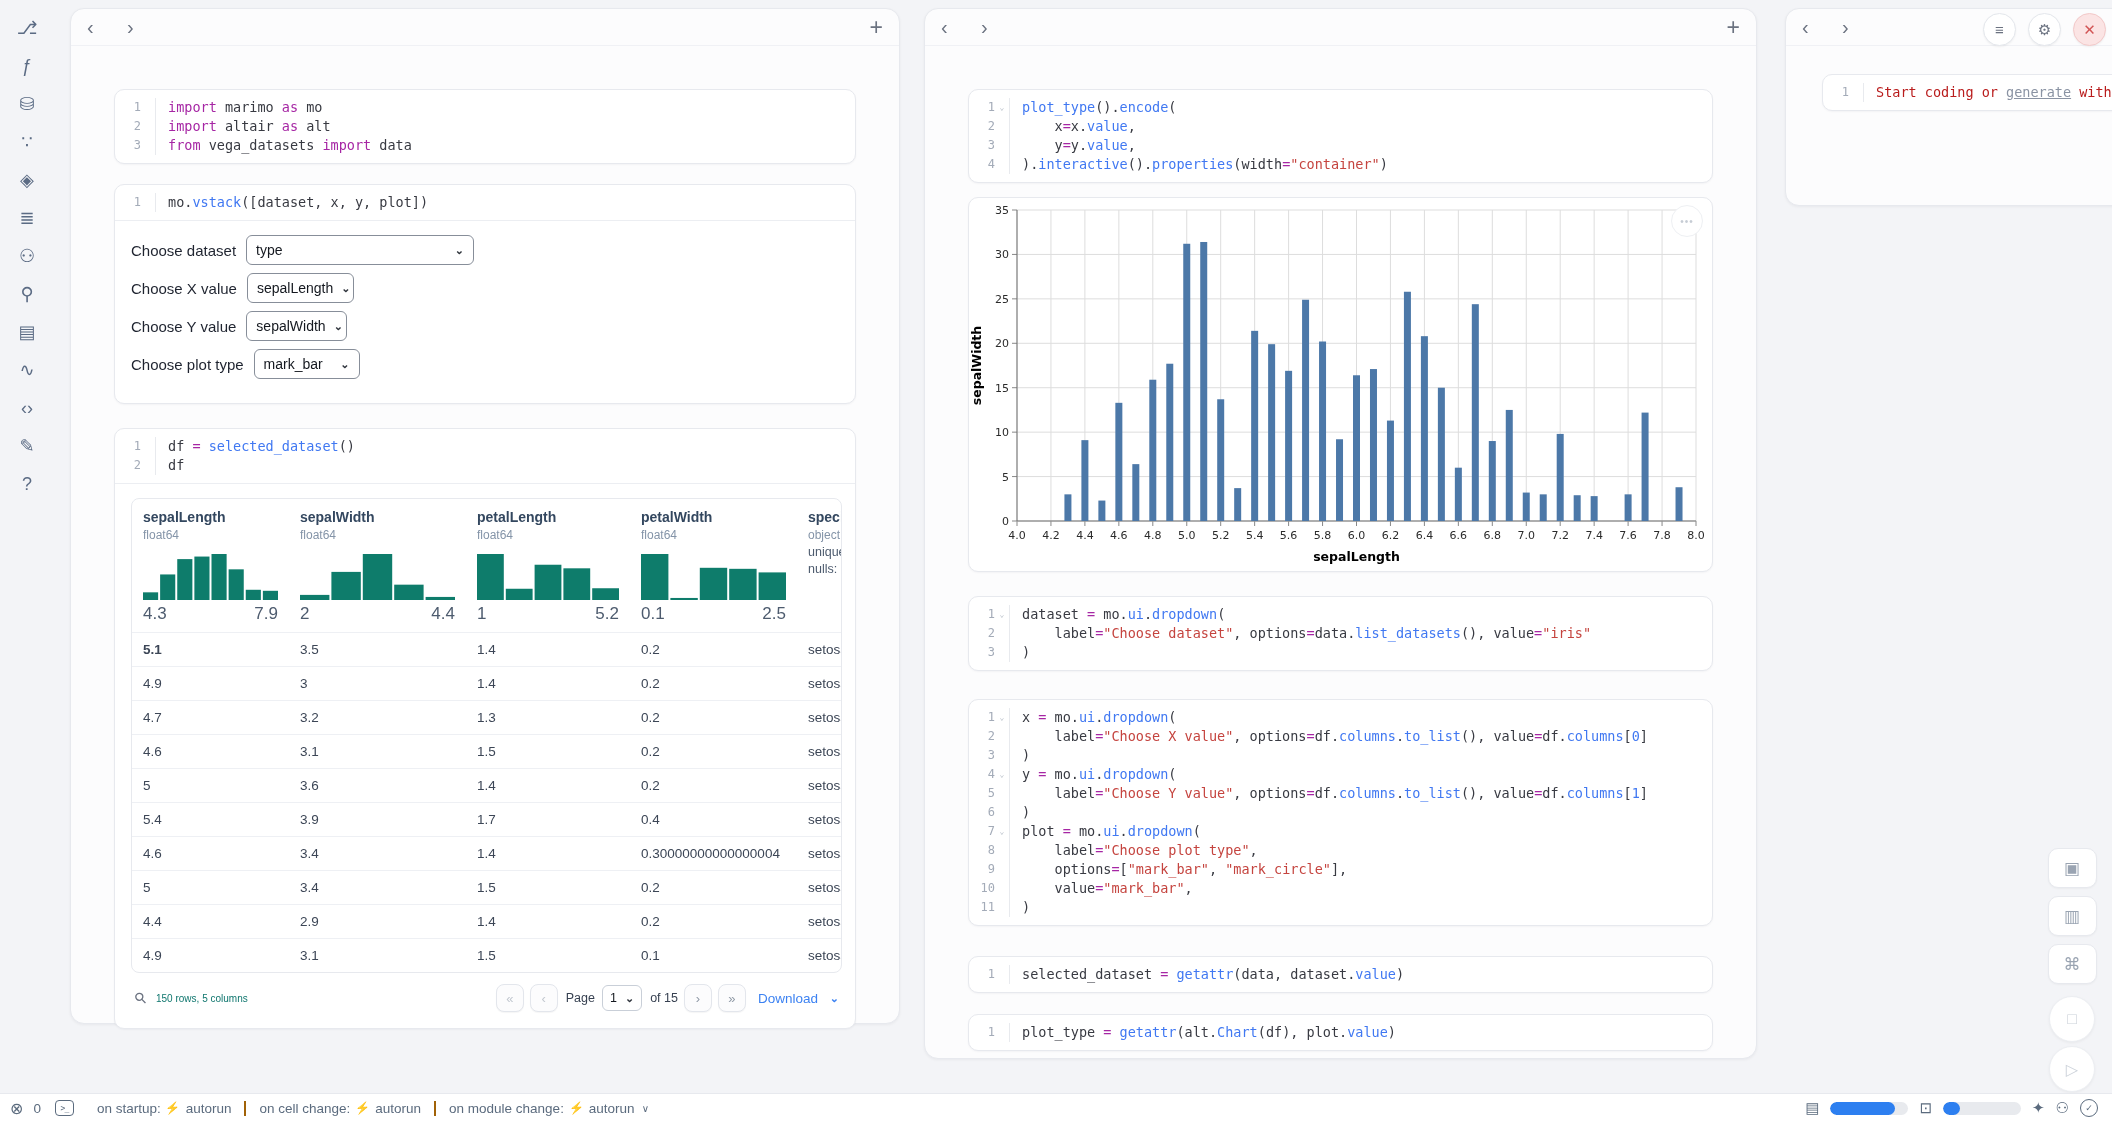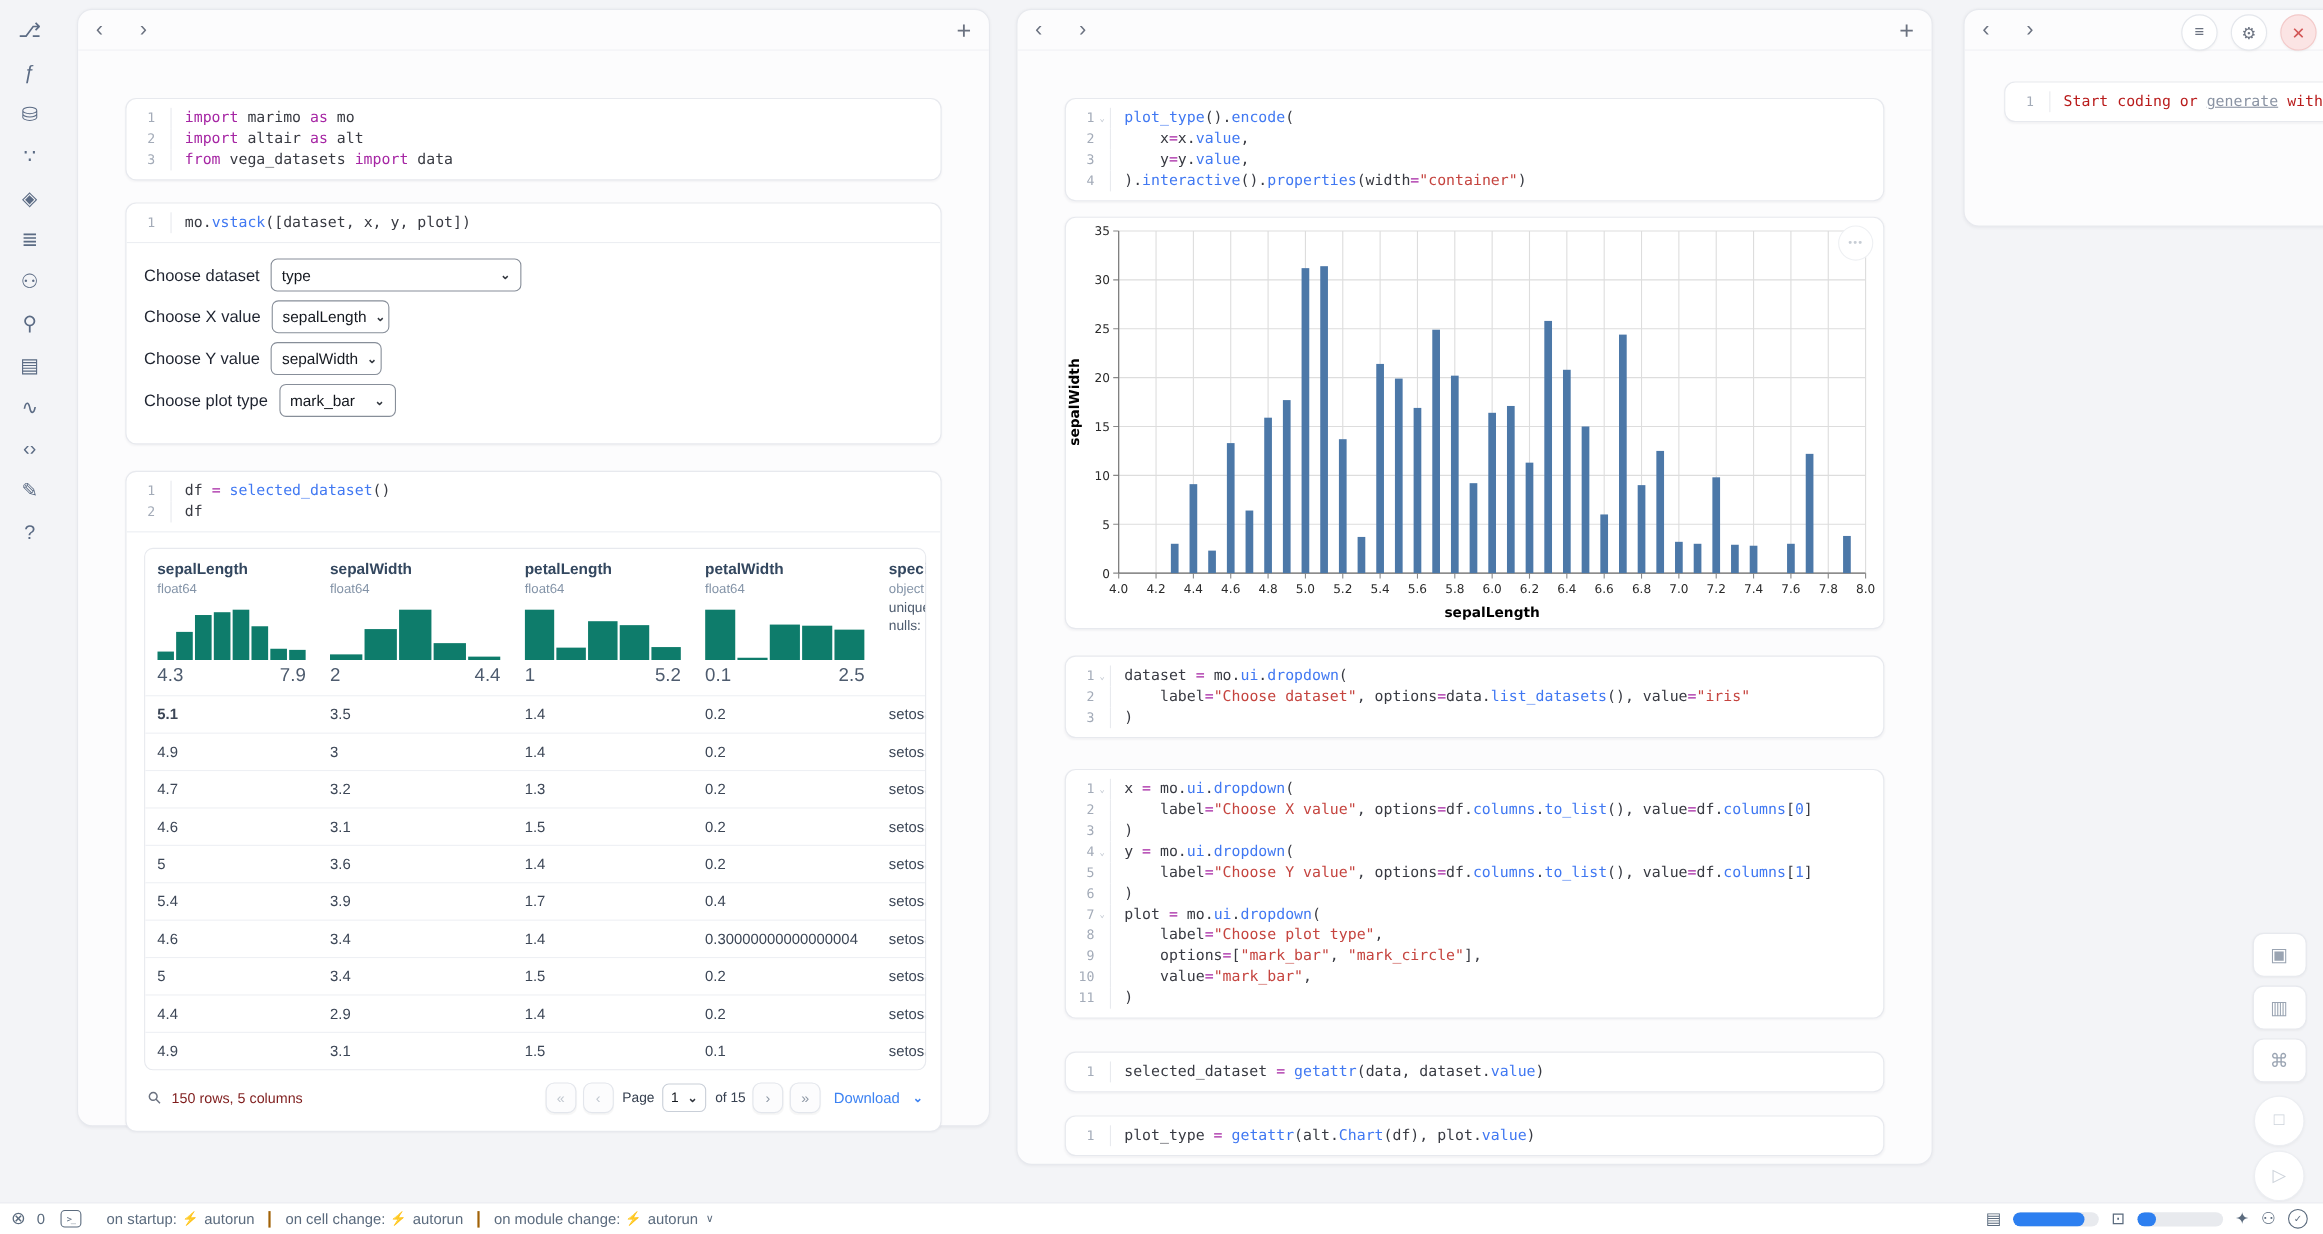--- a/index.html
+++ b/index.html
@@ -47,21 +47,21 @@
   .tp{font-size:12px;color:#8494a8;margin-top:3px}
   .hist{margin-top:12px;display:block}
   .mm{display:flex;justify-content:space-between;font-size:17px;color:#4d5b6e;margin-top:4px}
   .stat{font-size:12.5px;color:#4d5b6e;margin-top:3px}
   .stat:first-of-type{margin-top:14px}
   .tr{display:flex;border-top:1px solid #eef0f4;height:33px;align-items:center}
   .td{flex:none;padding-left:11px;font-size:13.5px;color:#3c4656;box-sizing:border-box;
       white-space:nowrap;overflow:hidden}
   .tfoot{display:flex;align-items:center;margin-top:11px;height:28px}
   .search-ic{font-size:15px;color:#6b7280;transform:rotate(-45deg);margin:0 10px 0 4px;cursor:pointer}
-  .tsummary{font-size:13px;color:#7f1d1d}
+  .tsummary{font-size:10px;color:#0f766e}
   .spacer{flex:1}
   .pgbtn{width:26px;height:26px;border:1px solid #e3e6ec;border-radius:8px;background:#fcfcfd;
          color:#8f99a6;display:inline-flex;align-items:center;justify-content:center;font-size:13px;
          margin-left:6px;box-shadow:0 1px 1px rgba(0,0,0,.04);cursor:pointer}
   .pgbtn.dis{color:#c2c8d0}
   .pglabel{font-size:12.5px;color:#374151;margin-left:8px}
   .pgsel{height:24px;border:1px solid #c9cfd8;border-radius:6px;background:#fff;padding:0 7px;
          display:inline-flex;align-items:center;font-size:12.5px;color:#14181f;margin-left:7px;cursor:pointer}
   .dl{font-size:13.5px;color:#3c82f2;margin-left:12px;cursor:pointer;display:inline-flex;align-items:center}
   .dl .ddc{color:#3c82f2}

